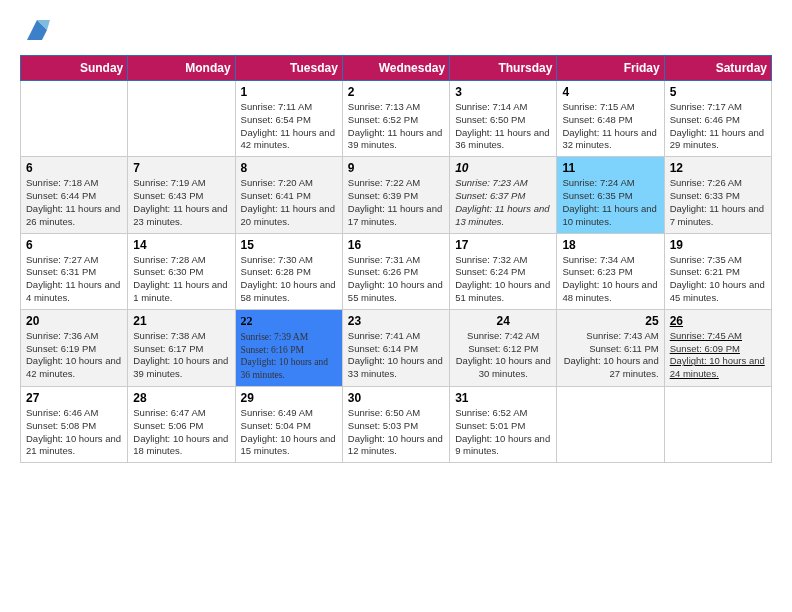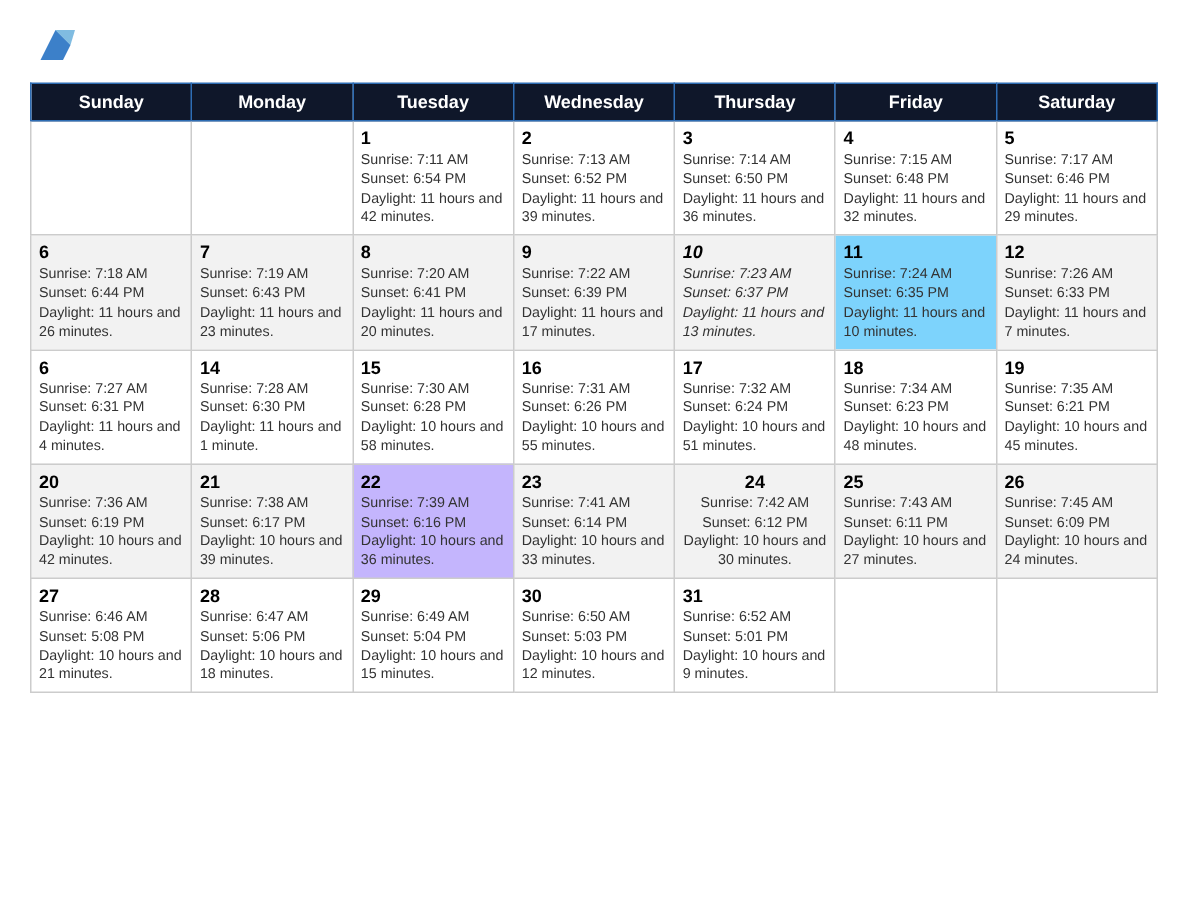--- a/index.html
+++ b/index.html
@@ -37,24 +37,24 @@
     .title-location {
       font-size: 16px;
       color: #555;
     }
     .calendar-table {
       width: 100%;
       border-collapse: collapse;
       font-size: 11px;
     }
     .calendar-table th {
-      background-color: #0f172a;
+      background-color: #be185d;
       color: #fff;
       padding: 5px 4px;
-      text-align: center;
+      text-align: right;
       font-size: 12px;
       border: 1px solid #2e6db4;
     }
     .calendar-table td {
       border: 1px solid #ccc;
       vertical-align: top;
       padding: 4px 5px;
       width: 14.28%;
       height: 72px;
       background: #fff;
@@ -201,37 +201,37 @@
         </tr>
         <tr>
           <td style="background: rgb(242, 242, 242); margin-left: 40px;">
             <span class="day-number">20</span>
             <div class="day-detail">Sunrise: 7:36 AM<br>Sunset: 6:19 PM<br>Daylight: 10 hours and 42 minutes.</div>
           </td>
           <td style="background: rgb(242, 242, 242);">
             <span class="day-number">21</span>
             <div class="day-detail">Sunrise: 7:38 AM<br>Sunset: 6:17 PM<br>Daylight: 10 hours and 39 minutes.</div>
           </td>
-          <td style="background: #c4b5fd;">
+          <td style="background: #3b82f6; font-family: Liberation Serif, serif;">
             <span class="day-number">22</span>
             <div class="day-detail">Sunrise: 7:39 AM<br>Sunset: 6:16 PM<br>Daylight: 10 hours and 36 minutes.</div>
           </td>
           <td style="background: rgb(242, 242, 242);">
             <span class="day-number">23</span>
             <div class="day-detail">Sunrise: 7:41 AM<br>Sunset: 6:14 PM<br>Daylight: 10 hours and 33 minutes.</div>
           </td>
           <td style="background: rgb(242, 242, 242); text-align: center;">
             <span class="day-number">24</span>
             <div class="day-detail">Sunrise: 7:42 AM<br>Sunset: 6:12 PM<br>Daylight: 10 hours and 30 minutes.</div>
           </td>
-          <td style="background: rgb(242, 242, 242);">
+          <td style="background: rgb(242, 242, 242); text-align: right;">
             <span class="day-number">25</span>
             <div class="day-detail">Sunrise: 7:43 AM<br>Sunset: 6:11 PM<br>Daylight: 10 hours and 27 minutes.</div>
           </td>
-          <td style="background: rgb(242, 242, 242);">
+          <td style="background: rgb(242, 242, 242); text-decoration: underline;">
             <span class="day-number">26</span>
             <div class="day-detail">Sunrise: 7:45 AM<br>Sunset: 6:09 PM<br>Daylight: 10 hours and 24 minutes.</div>
           </td>
         </tr>
         <tr>
           <td>
             <span class="day-number">27</span>
             <div class="day-detail">Sunrise: 6:46 AM<br>Sunset: 5:08 PM<br>Daylight: 10 hours and 21 minutes.</div>
           </td>
           <td>

